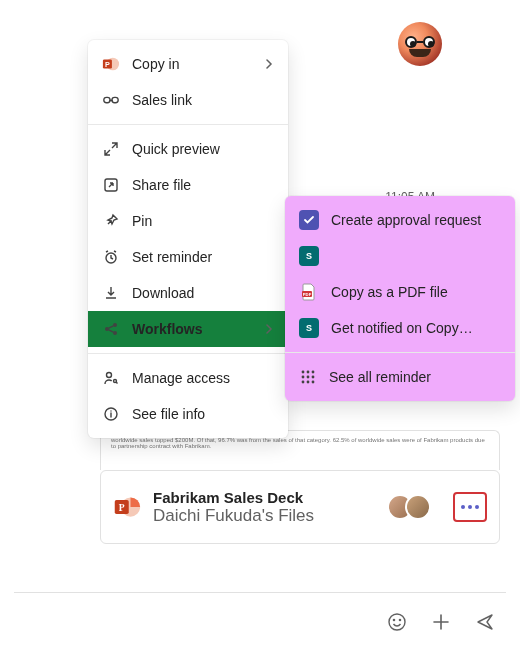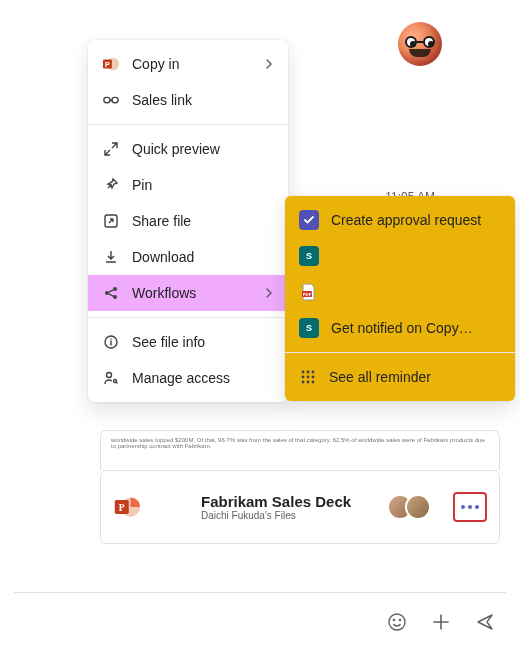--- a/index.html
+++ b/index.html
@@ -103,23 +103,23 @@
     border-radius: 6px 6px 0 0;
     font-size: 6px;
     color: #777;
     padding: 6px 10px;
     overflow: hidden;
   }
   .pptx-icon {
     width: 28px; height: 28px;
     flex-shrink: 0;
   }
-  .file-info { flex: 1; min-width: 0; margin-left: 48px; }
+  .file-info { flex: 1; min-width: 0; }
   .file-title { font-weight: 600; font-size: 15px; color: #242424; }
-  .file-sub { font-size: 10px; color: #616161; }
+  .file-sub { font-size: 17px; color: #616161; }
   .avatars-stack {
     display: flex;
     align-items: center;
   }
   .avatars-stack .a {
     width: 26px; height: 26px;
     border-radius: 50%;
     border: 2px solid #fff;
     background: linear-gradient(135deg,#c9a17a,#8a6a4a);
     margin-left: -8px;
@@ -156,21 +156,22 @@
   .menu-item {
     display: flex;
     align-items: center;
     gap: 12px;
     height: 36px;
     padding: 0 14px;
     position: relative;
     color: #242424;
   }
   .menu-item.hovered {
-    background: #f0abfc;
+    background: #15803d;
+    font-weight: bold;
   }
   .menu-item .chev {
     margin-left: auto;
     color: #616161;
   }
   .menu-item .ico {
     width: 18px; height: 18px;
     display: flex;
     align-items: center;
     justify-content: center;
@@ -181,21 +182,21 @@
     background: #e8e8e8;
     margin: 6px 0;
   }
 
   
   .submenu {
     position: absolute;
     top: 196px;
     left: 285px;
     width: 230px;
-    background: #eab308;
+    background: #f0abfc;
     border-radius: 6px;
     box-shadow: 0 8px 20px rgba(0,0,0,0.12), 0 0 0 1px rgba(0,0,0,0.04);
     padding: 6px 0;
     z-index: 11;
   }
   .submenu .menu-item .ico.square {
     border-radius: 4px;
     width: 20px; height: 20px;
   }
 
@@ -304,36 +305,45 @@
         <svg width="16" height="16" viewBox="0 0 16 16" fill="none" stroke="#424242" stroke-width="1.4">
           <path d="M9 2h5v5M7 14H2V9M14 2l-5 5M2 14l5-5"></path>
         </svg>
       </span>
       <span>Quick preview</span>
     </div>
 
     <div class="menu-item">
       <span class="ico">
         <svg width="16" height="16" viewBox="0 0 16 16" fill="none" stroke="#424242" stroke-width="1.4">
-          <path d="M10 2l4 4-3 1-2 4-1-3-3 3 3-3-3-1 4-2z"></path>
-        </svg>
-      </span>
-      <span>Pin</span>
-    </div>
-
-    <div class="menu-item">
-      <span class="ico">
-        <svg width="16" height="16" viewBox="0 0 16 16" fill="none" stroke="#424242" stroke-width="1.4">
           <rect x="2" y="2" width="12" height="12" rx="2"></rect>
             <path d="M6 10l4-4M10 6H7M10 6v3"></path>
         </svg>
       </span>
       <span>Share file</span>
     </div>
 
+    <div class="menu-item">
+      <span class="ico">
+        <svg width="16" height="16" viewBox="0 0 16 16" fill="none" stroke="#424242" stroke-width="1.4">
+          <path d="M10 2l4 4-3 1-2 4-1-3-3 3 3-3-3-1 4-2z"></path>
+        </svg>
+      </span>
+      <span>Pin</span>
+    </div>
+
+    <div class="menu-item">
+      <span class="ico">
+        <svg width="16" height="16" viewBox="0 0 16 16" fill="none" stroke="#424242" stroke-width="1.4">
+          <circle cx="8" cy="9" r="5"></circle>
+            <path d="M8 6v3l2 1M3 3l2-1M13 3l-2-1"></path>
+        </svg>
+      </span>
+      <span>Set reminder</span>
+    </div>
 
     <div class="menu-item">
       <span class="ico">
         <svg width="16" height="16" viewBox="0 0 16 16" fill="none" stroke="#424242" stroke-width="1.4">
           <path d="M8 2v8M5 7l3 3 3-3M3 13h10"></path>
         </svg>
       </span>
       <span>Download</span>
     </div>
 
@@ -352,37 +362,37 @@
             <path d="M3 1l4 4-4 4" stroke="#616161" stroke-width="1.5" fill="none" stroke-linecap="round"></path>
           </svg>
       </span>
     </div>
 
     <div class="menu-sep"></div>
 
     <div class="menu-item">
       <span class="ico">
         <svg width="16" height="16" viewBox="0 0 16 16" fill="none" stroke="#424242" stroke-width="1.4">
-          <circle cx="8" cy="8" r="6"></circle>
-            <path d="M8 7v4M8 5h0" stroke-linecap="round"></path>
-        </svg>
-      </span>
-      <span>See file info</span>
-    </div>
-
-    <div class="menu-item">
-      <span class="ico">
-        <svg width="16" height="16" viewBox="0 0 16 16" fill="none" stroke="#424242" stroke-width="1.4">
           <circle cx="6" cy="5" r="2.5"></circle>
             <path d="M2 14c0-2.5 2-4 4-4 1 0 2 .3 2.7.9"></path>
           <circle cx="12" cy="11" r="1.5"></circle>
             <path d="M13 12l1.5 1.5"></path>
         </svg>
       </span>
       <span>Manage access</span>
+    </div>
+
+    <div class="menu-item">
+      <span class="ico">
+        <svg width="16" height="16" viewBox="0 0 16 16" fill="none" stroke="#424242" stroke-width="1.4">
+          <circle cx="8" cy="8" r="6"></circle>
+            <path d="M8 7v4M8 5h0" stroke-linecap="round"></path>
+        </svg>
+      </span>
+      <span>See file info</span>
     </div>
   </div>
 
   <div class="submenu">
 
     <div class="menu-item">
       <span class="ico square" style="background:#4f52b2;border-radius:4px;">
         <svg width="14" height="14" viewBox="0 0 14 14">
             <path d="M3 7l2.5 2.5L11 4" stroke="#fff" stroke-width="1.8" fill="none" stroke-linecap="round"></path>
           </svg>
@@ -399,20 +409,21 @@
     </div>
 
     <div class="menu-item">
       <span class="ico square">
         <svg width="18" height="18" viewBox="0 0 18 18">
           <path d="M4 1h7l3 3v12a1 1 0 0 1-1 1H4a1 1 0 0 1-1-1V2a1 1 0 0 1 1-1z" fill="#fff" stroke="#999"></path>
           <rect x="2" y="8" width="10" height="6" rx="1" fill="#d13438"></rect>
           <text x="7" y="12.7" font-size="4.2" font-weight="700" fill="#fff" text-anchor="middle">PDF</text>
         </svg>
       </span>
+      <span>Copy as a PDF file</span>
     </div>
 
     <div class="menu-item">
       <span class="ico square" style="background:#036c70;border-radius:4px;">
         <svg width="14" height="14" viewBox="0 0 14 14">
             <text x="7" y="10" font-size="9" font-weight="700" fill="#fff" text-anchor="middle">S</text>
           </svg>
       </span>
       <span>Get notified on Copy…</span>
     </div>

